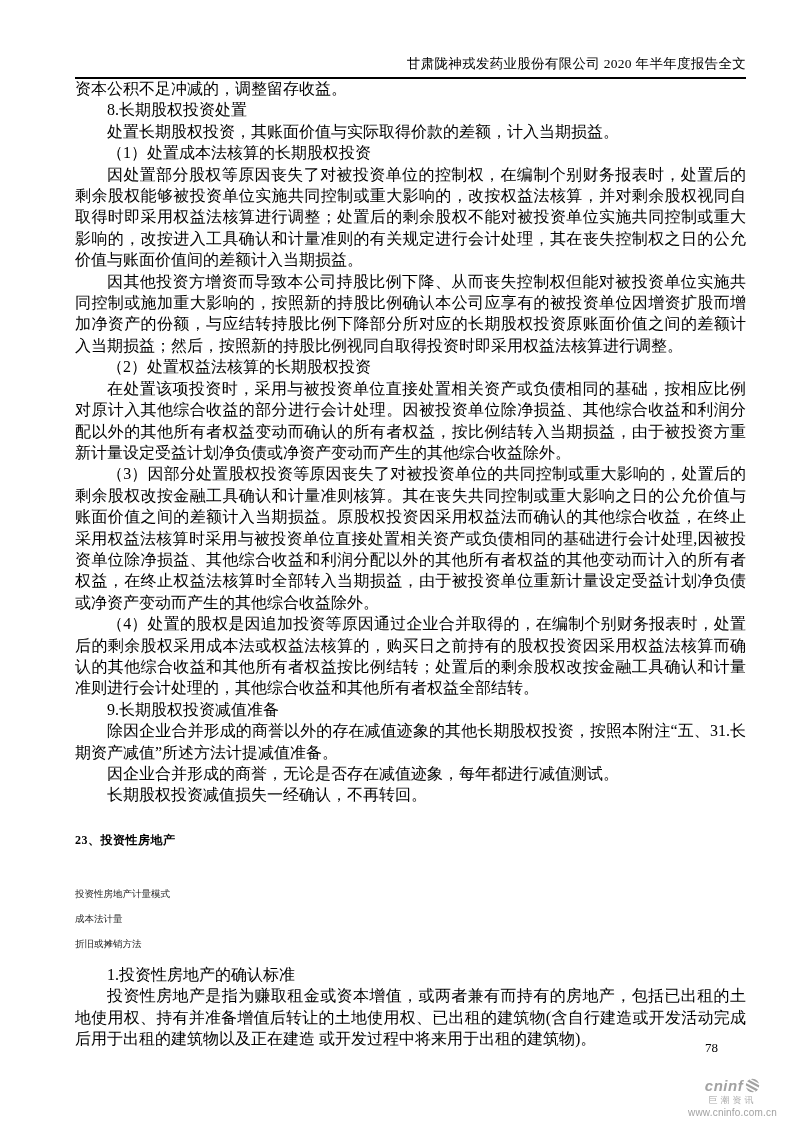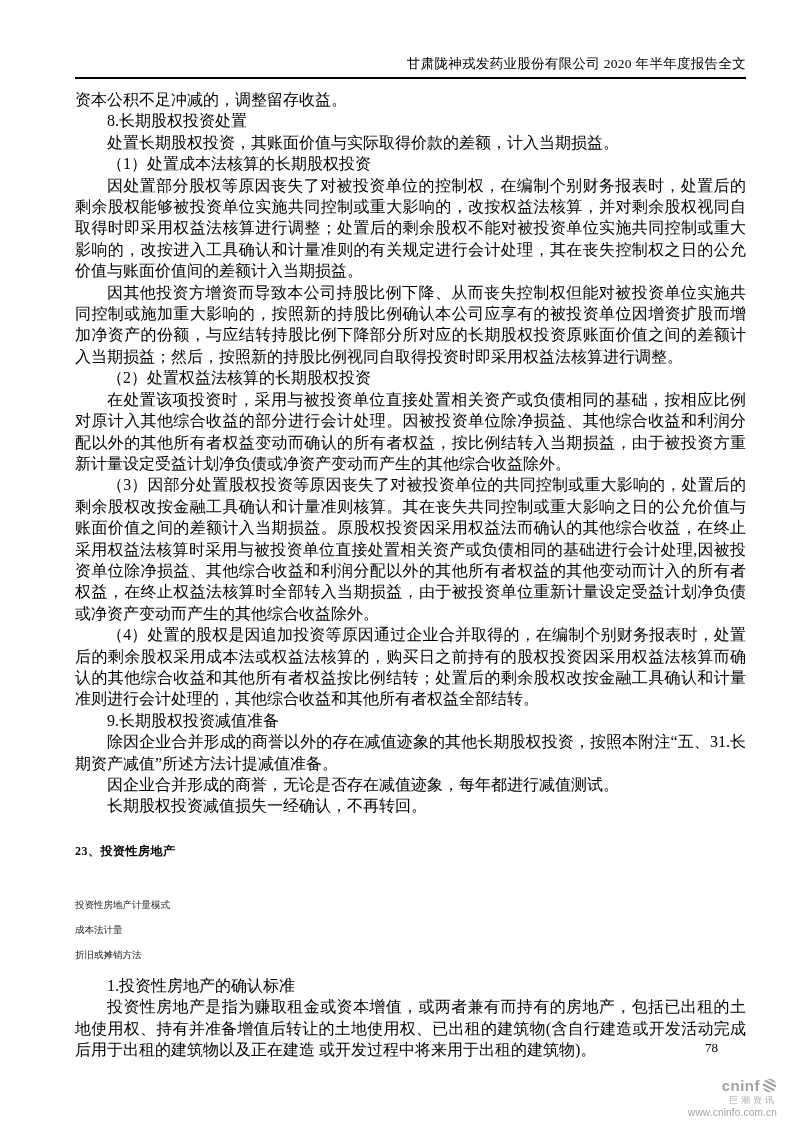--- a/index.html
+++ b/index.html
@@ -18,21 +18,21 @@
   .header-title {
     text-align: right;
     font-size: 13.5px;
     line-height: 17px;
     letter-spacing: 0.3px;
     white-space: nowrap;
   }
   .header-rule { border-bottom: 2px solid #000; margin-top: 5px; }
 
   
-  .content { position: absolute; left: 75px; right: 47px; top: 89px; }
+  .content { position: absolute; left: 75px; right: 47px; top: 78px; }
   .para {
     font-size: 16px;
     line-height: 21.4px;
     text-align: justify;
     text-justify: inter-ideograph;
     word-break: break-all;
   }
   .para.indent { text-indent: 2em; }
 
   .section-heading {
@@ -63,35 +63,37 @@
     top: 1078px;
     right: 16px;
     text-align: right;
     color: #a6a6a6;
     font-family: "Liberation Sans", "DejaVu Sans", sans-serif;
     line-height: 1;
   }
   .logo-brand-row {
     display: flex;
     align-items: center;
-    justify-content: flex-end;
+    justify-content: center;
     gap: 2px;
+    font-style: italic;
   }
   .logo-brand {
     font-size: 15px;
     font-weight: bold;
     letter-spacing: 0.5px;
     color: #a2a2a2;
   }
   .logo-swirl-icon { width: 15px; height: 15px; display: inline-block; }
   .logo-cn {
     font-size: 9px;
     letter-spacing: 3px;
     margin-top: 3px;
     color: #ababab;
+    text-align: center;
   }
   .logo-url {
     font-size: 10px;
     margin-top: 3px;
     letter-spacing: 0.2px;
     color: #a2a2a2;
   }
 </style>
 </head>
 <body>

